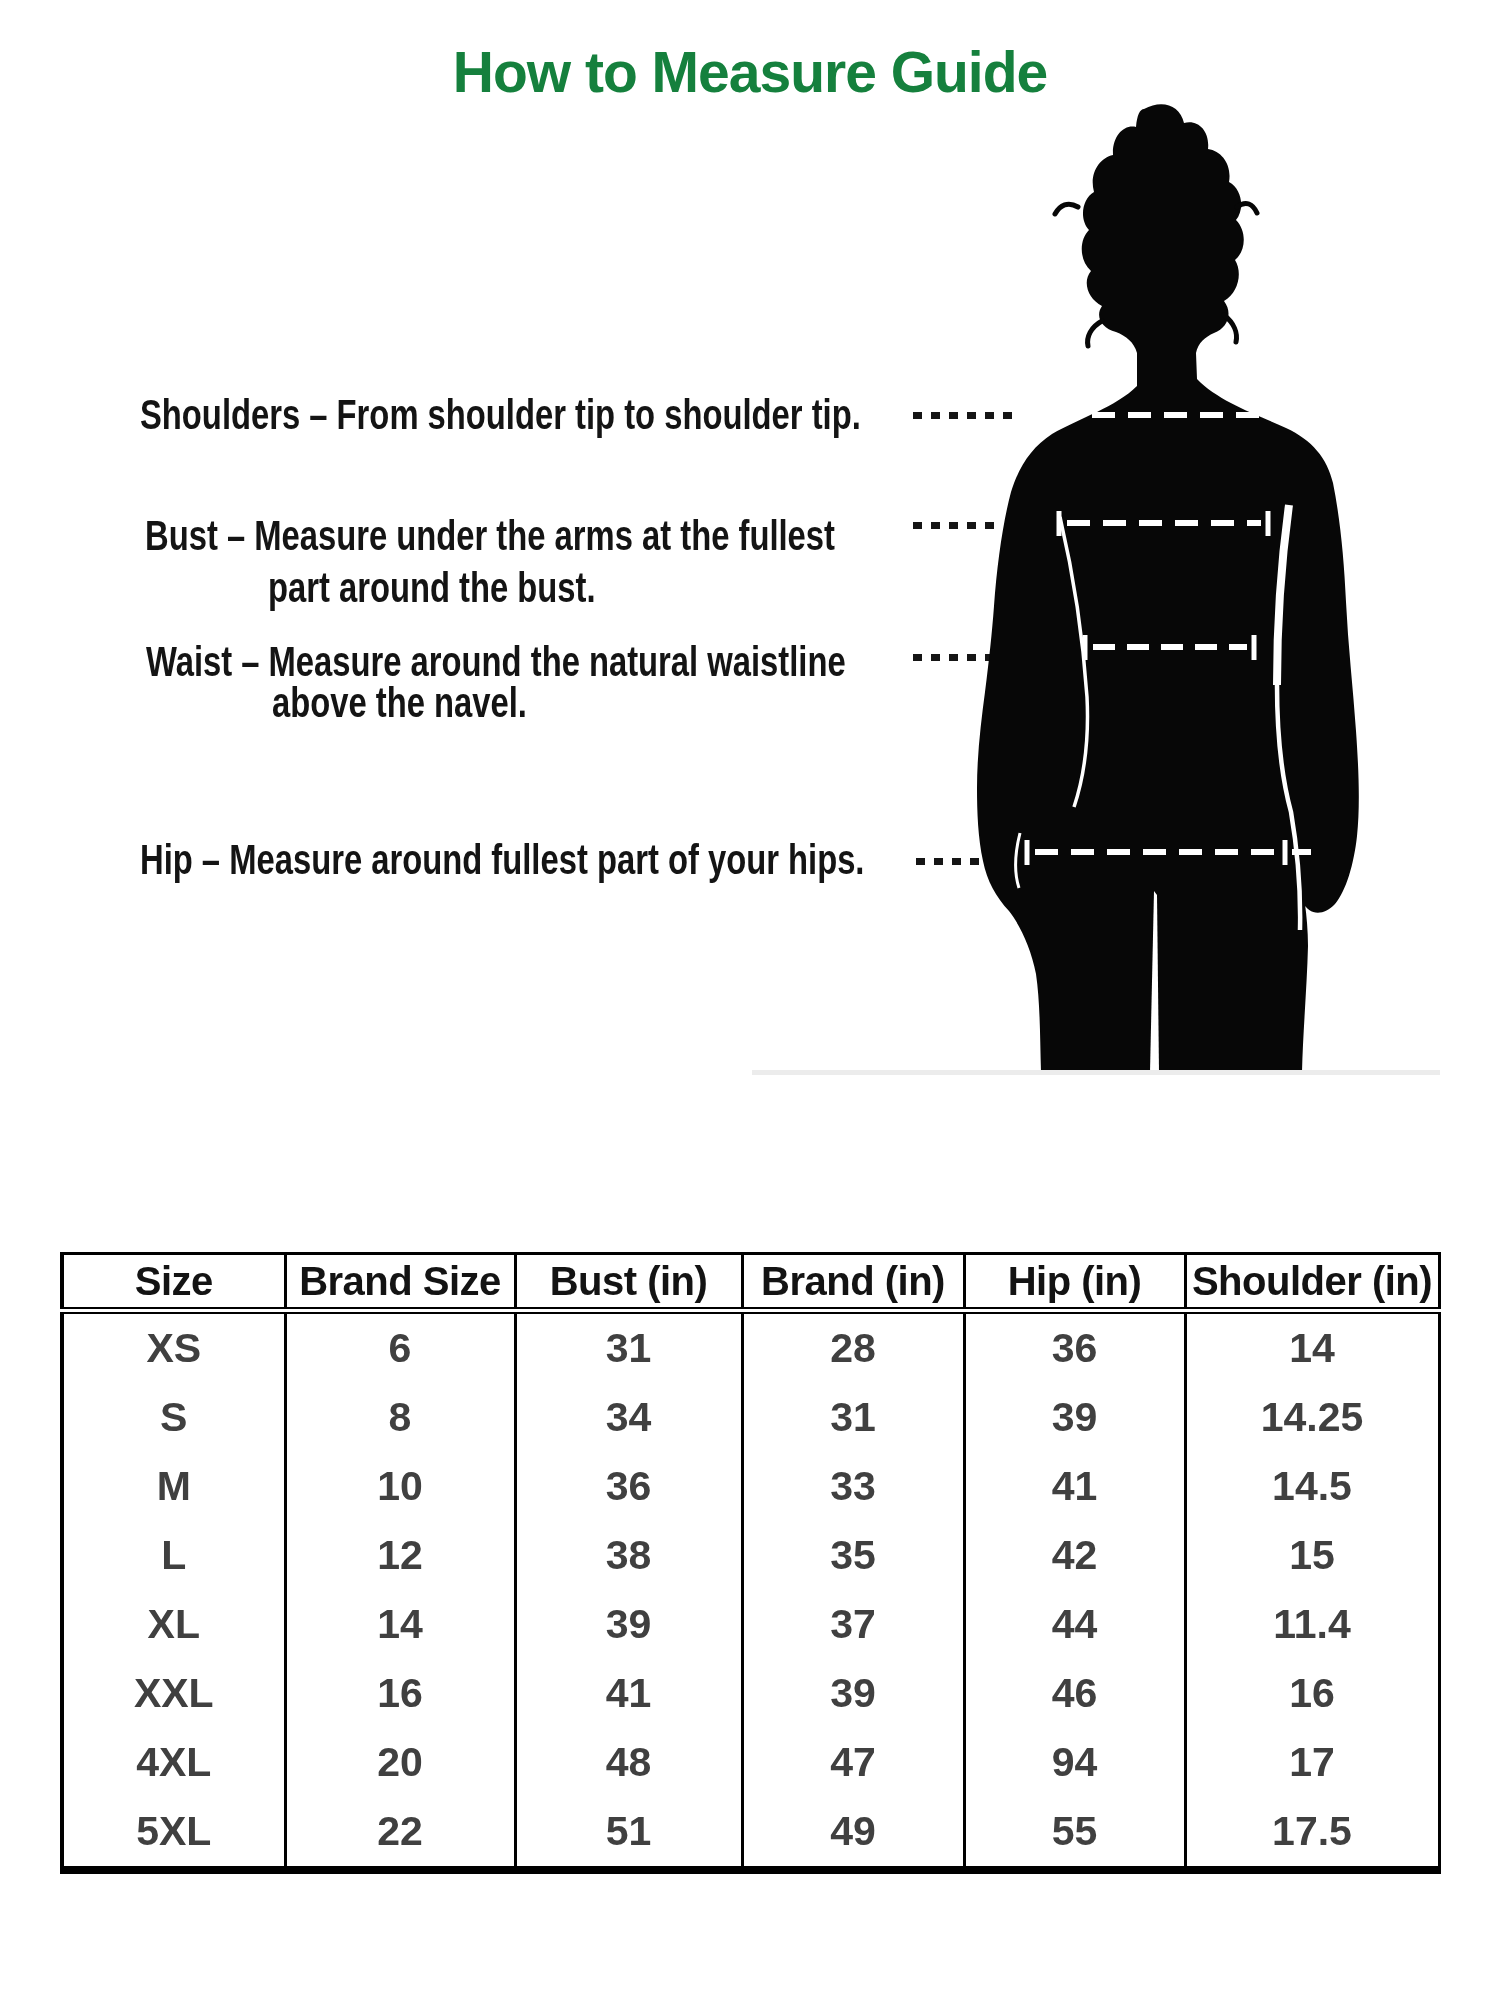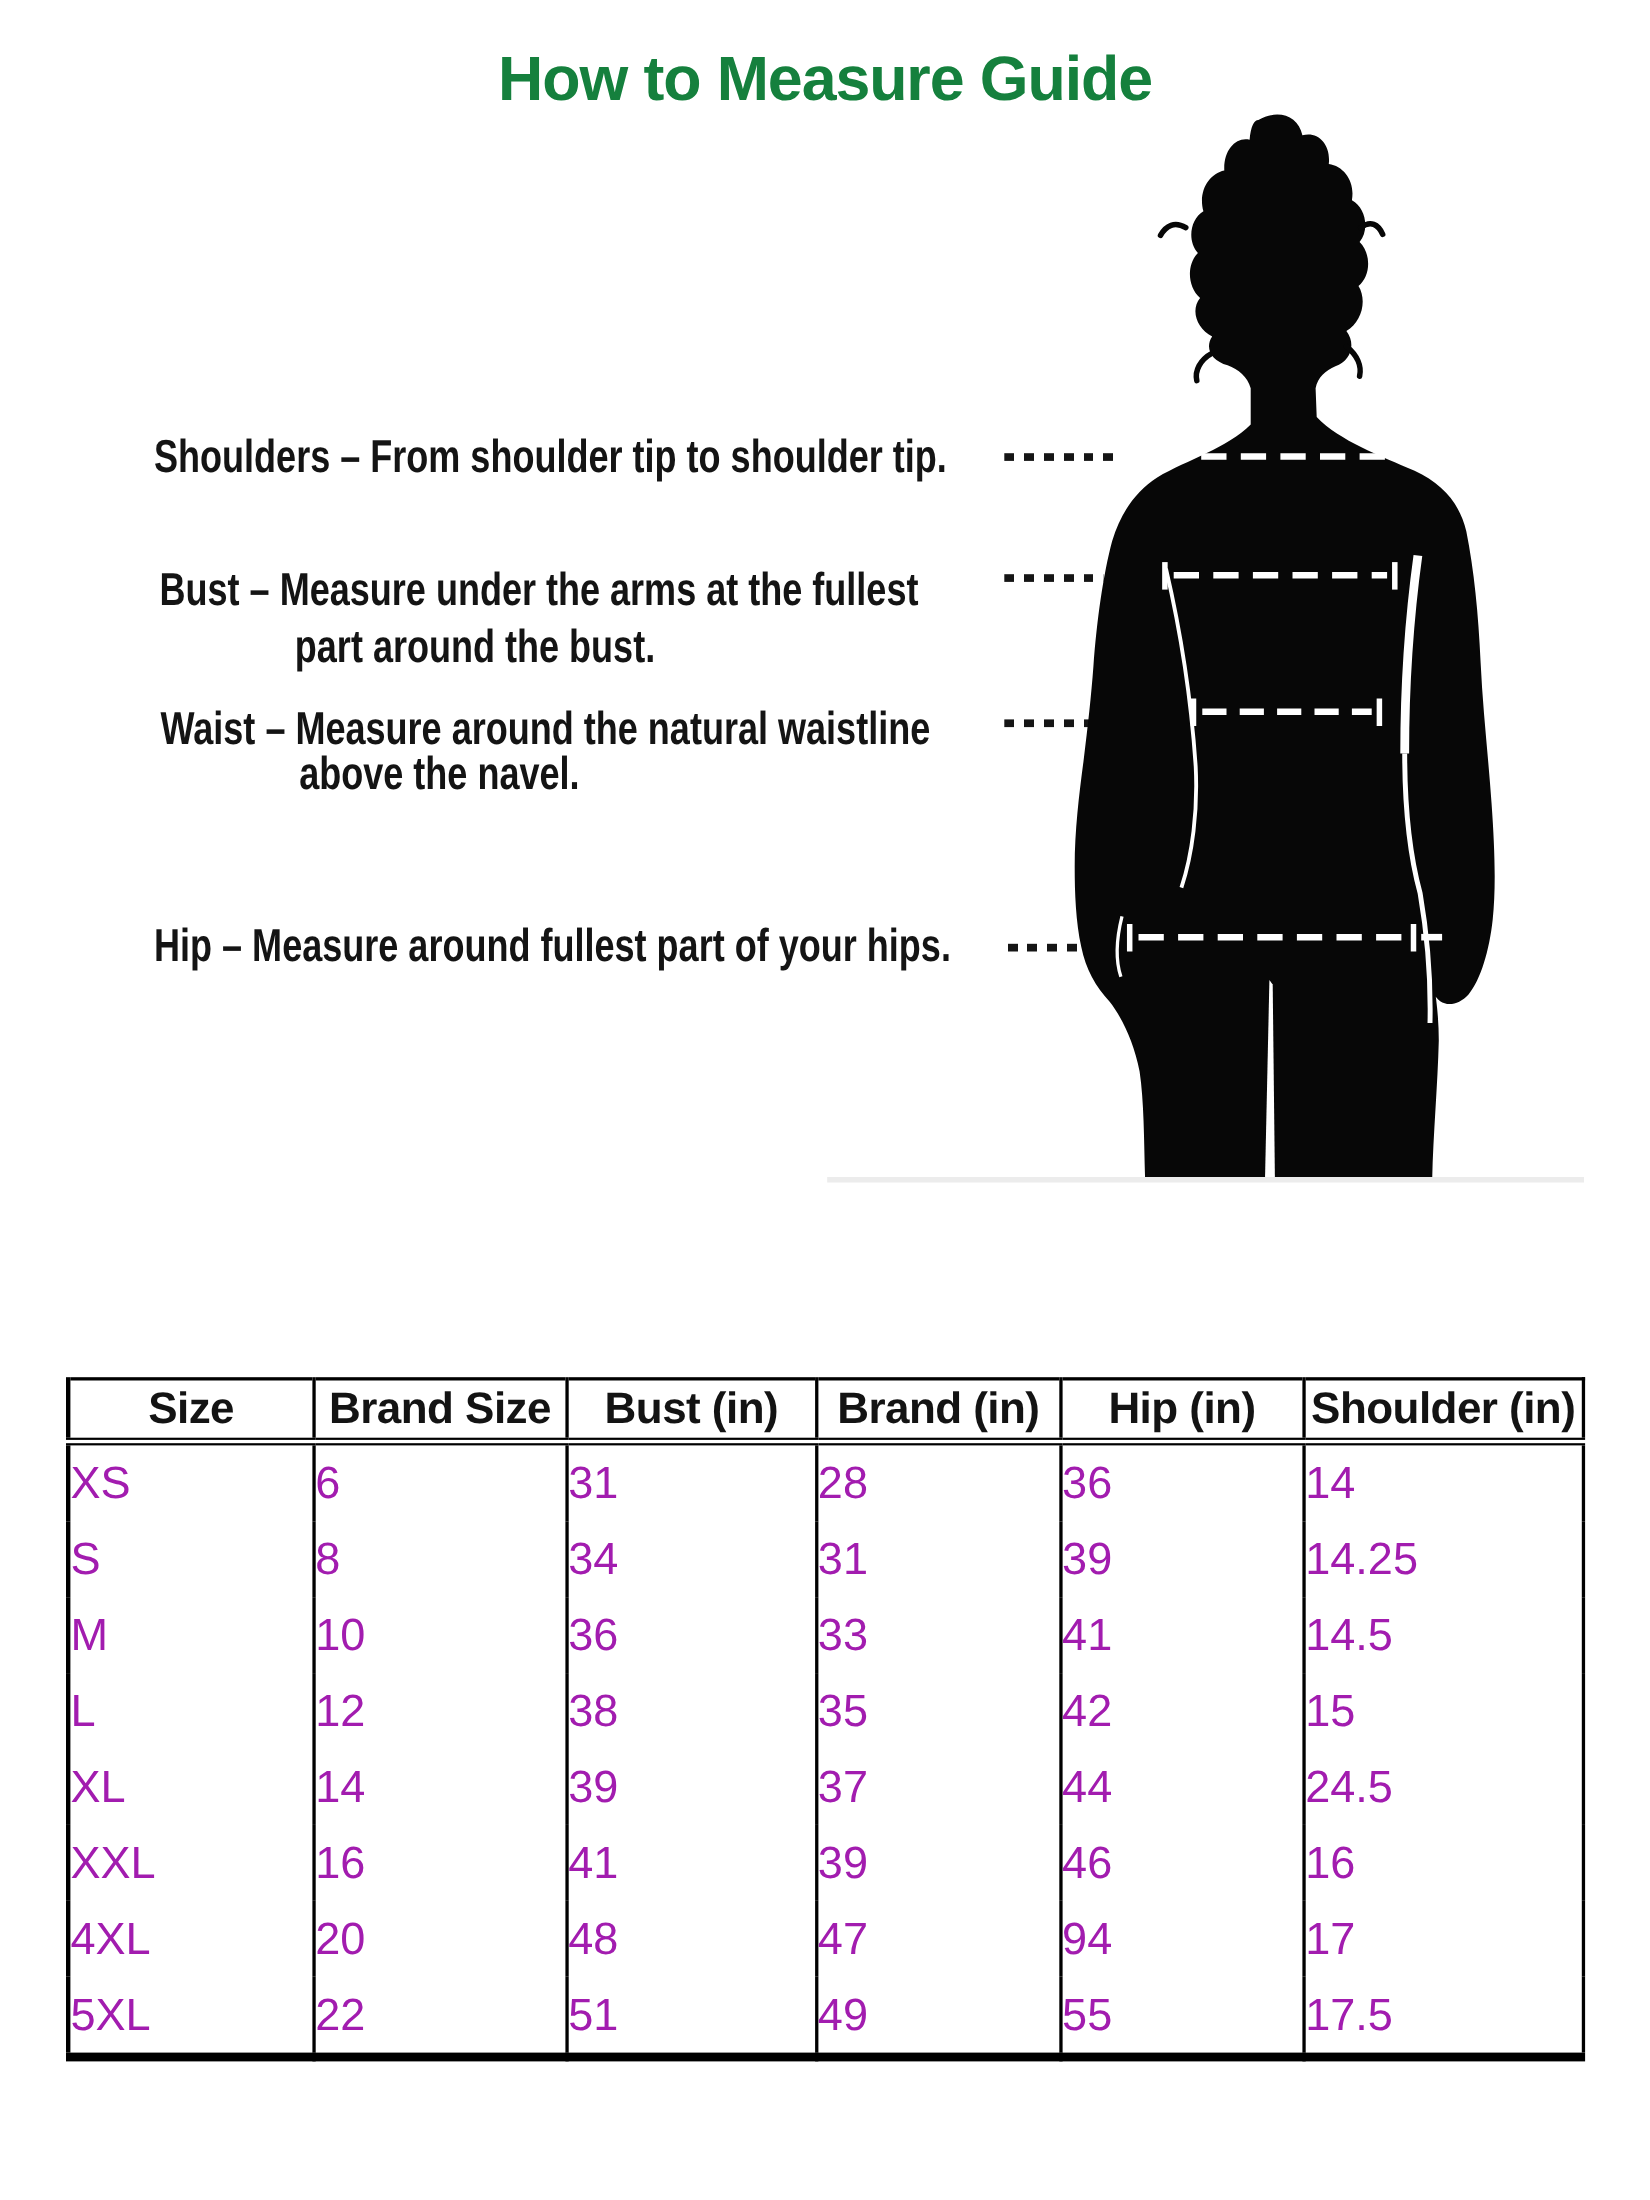--- a/index.html
+++ b/index.html
@@ -32,22 +32,22 @@
     border-collapse:collapse;table-layout:fixed;
     border-top:3px solid #000;border-right:3px solid #000;
     border-left:4px solid #000;border-bottom:8px solid #000;
   }
   table.size-table th{
     height:52px;font-size:40px;font-weight:700;text-align:center;vertical-align:middle;
     border-bottom:7px double #000;border-right:3px solid #000;
     white-space:nowrap;letter-spacing:-0.5px;color:#131313;padding:0;
   }
   table.size-table td{
-    height:69px;font-size:41px;font-weight:400;text-align:left;vertical-align:middle;
-    border-right:3px solid #000;color:#a21caf;padding:0;
+    height:69px;font-size:41px;font-weight:700;text-align:center;vertical-align:middle;
+    border-right:3px solid #000;color:#404040;padding:0;
   }
   table.size-table th:last-child,table.size-table td:last-child{border-right:none;}
   .c1{width:223px}.c2{width:230px}.c3{width:227px}.c4{width:222px}.c5{width:221px}.c6{width:254px}
 </style>
 </head>
 <body>
 
 <div id="page">
 
   <div class="title">How to Measure Guide</div>
@@ -202,21 +202,21 @@
           <td>35</td>
           <td>42</td>
           <td>15</td>
         </tr>
         <tr>
           <td>XL</td>
           <td>14</td>
           <td>39</td>
           <td>37</td>
           <td>44</td>
-          <td>24.5</td>
+          <td>11.4</td>
         </tr>
         <tr>
           <td>XXL</td>
           <td>16</td>
           <td>41</td>
           <td>39</td>
           <td>46</td>
           <td>16</td>
         </tr>
         <tr>

